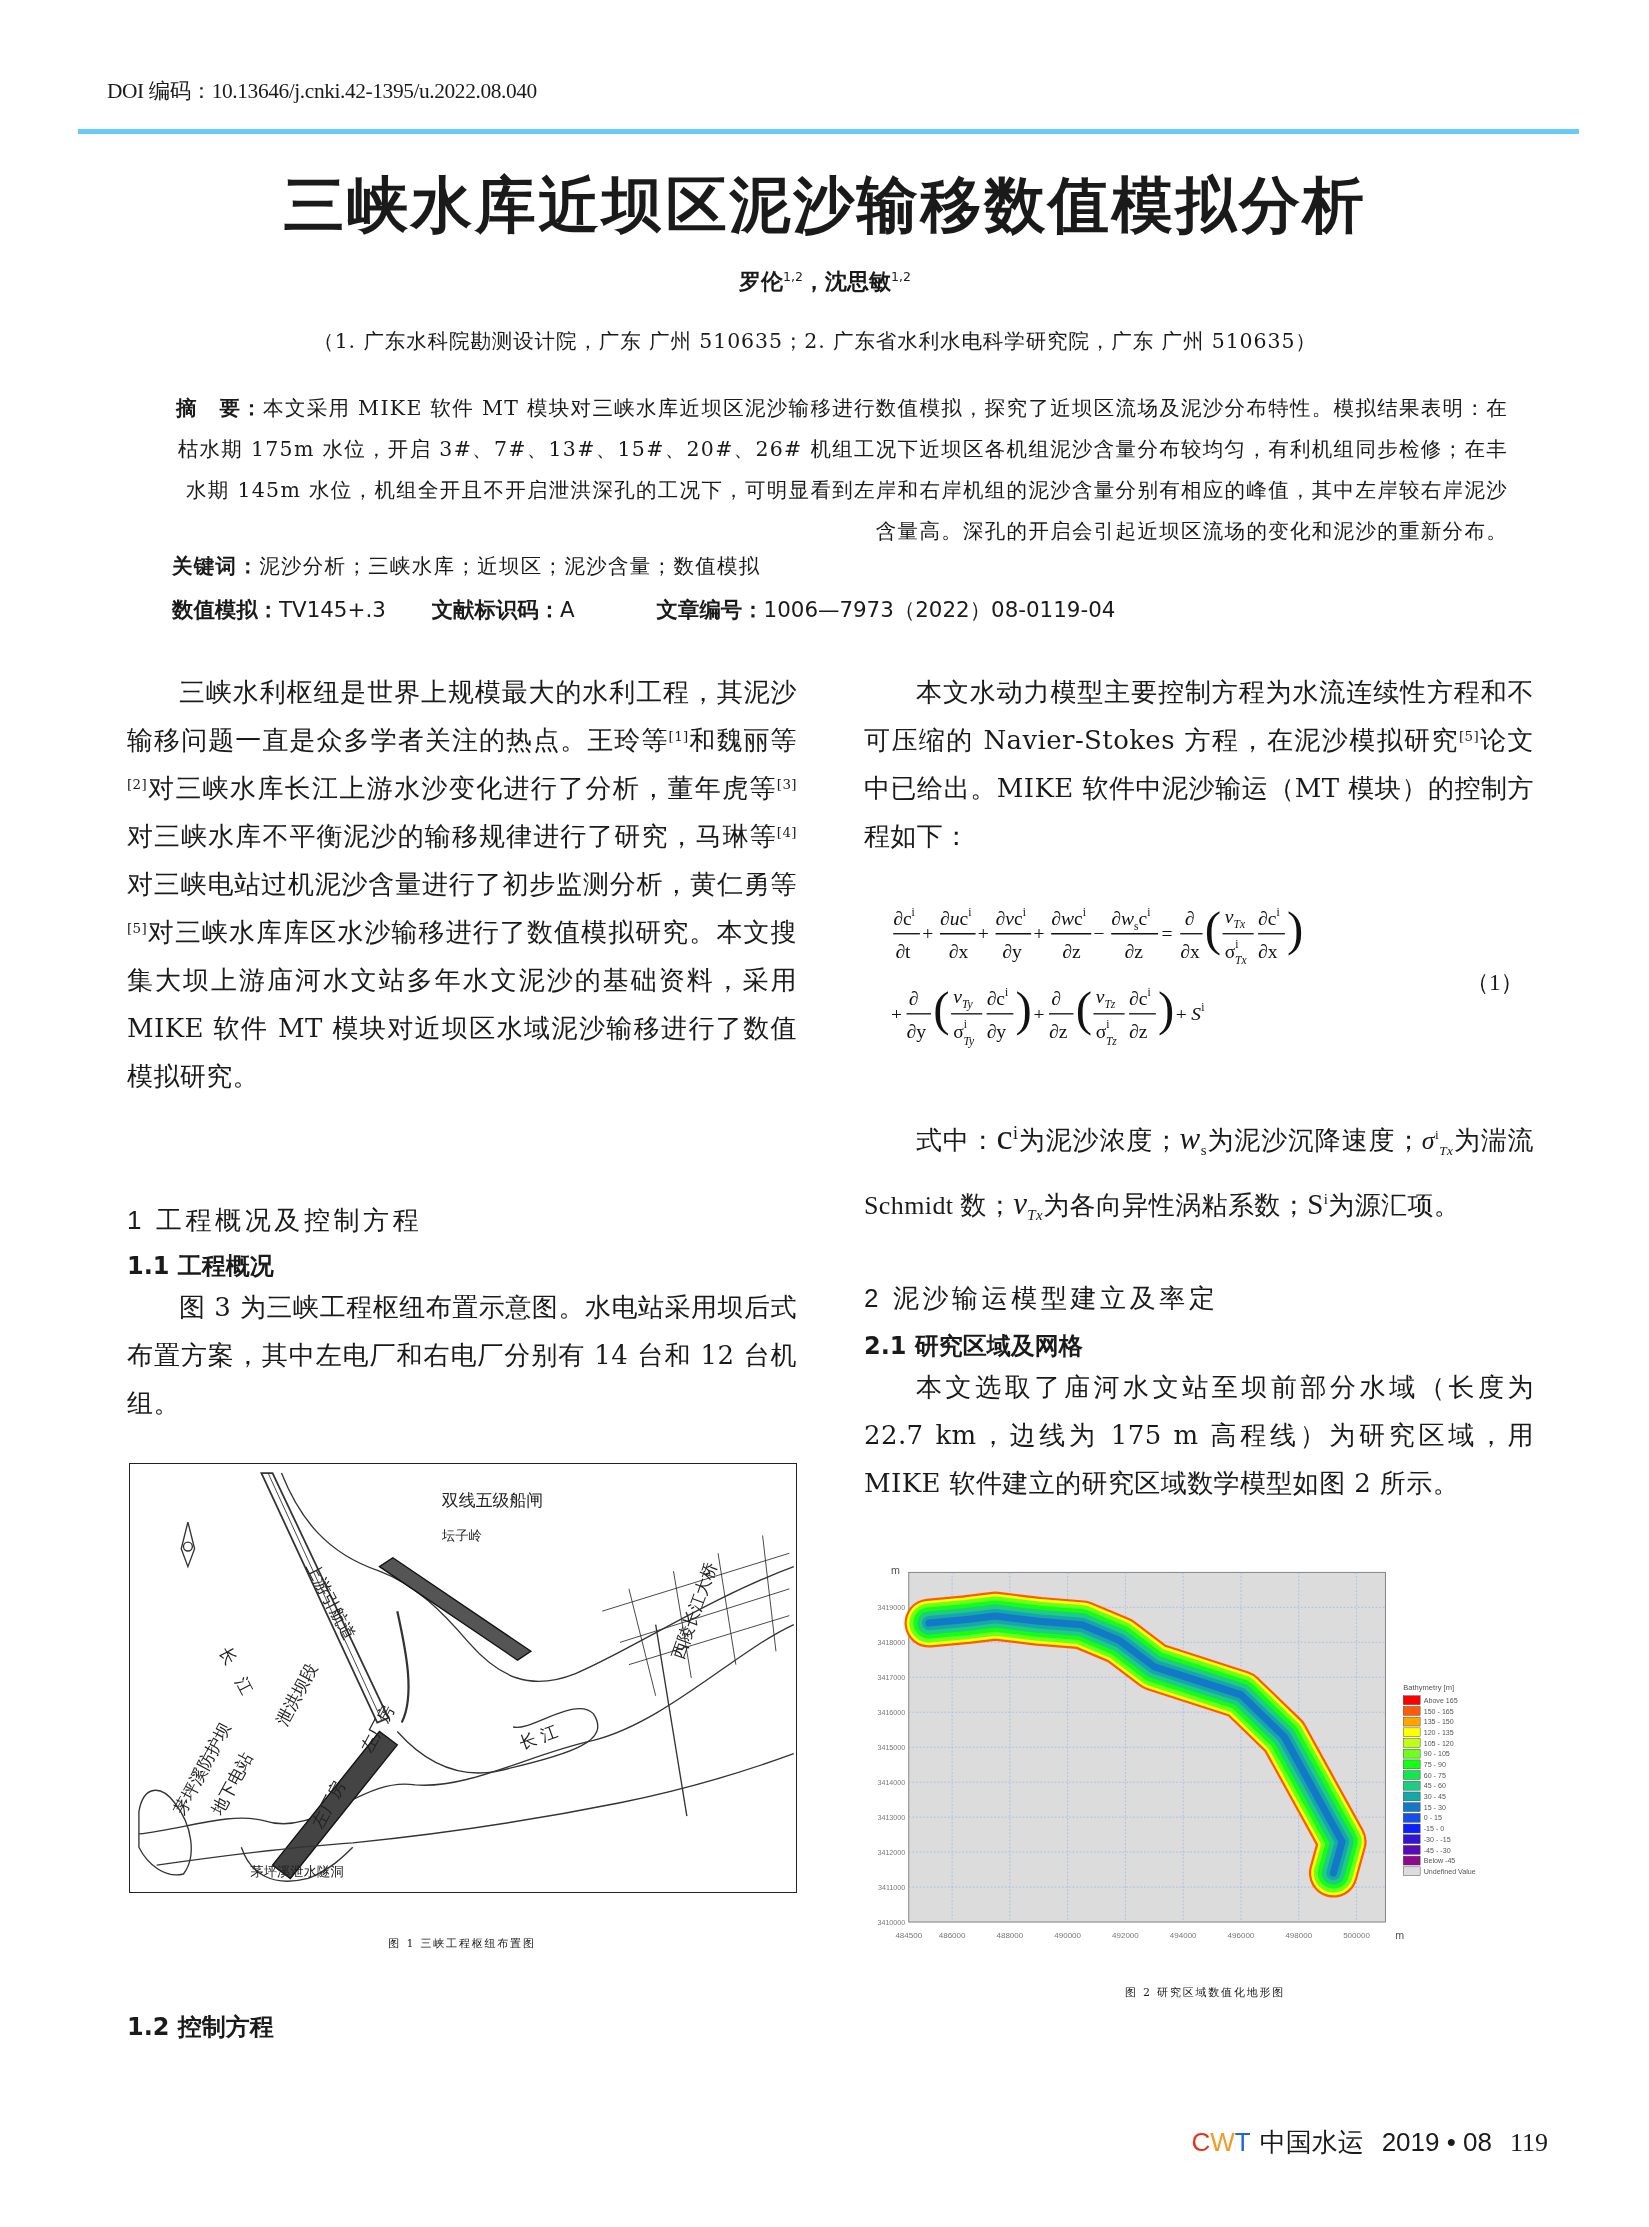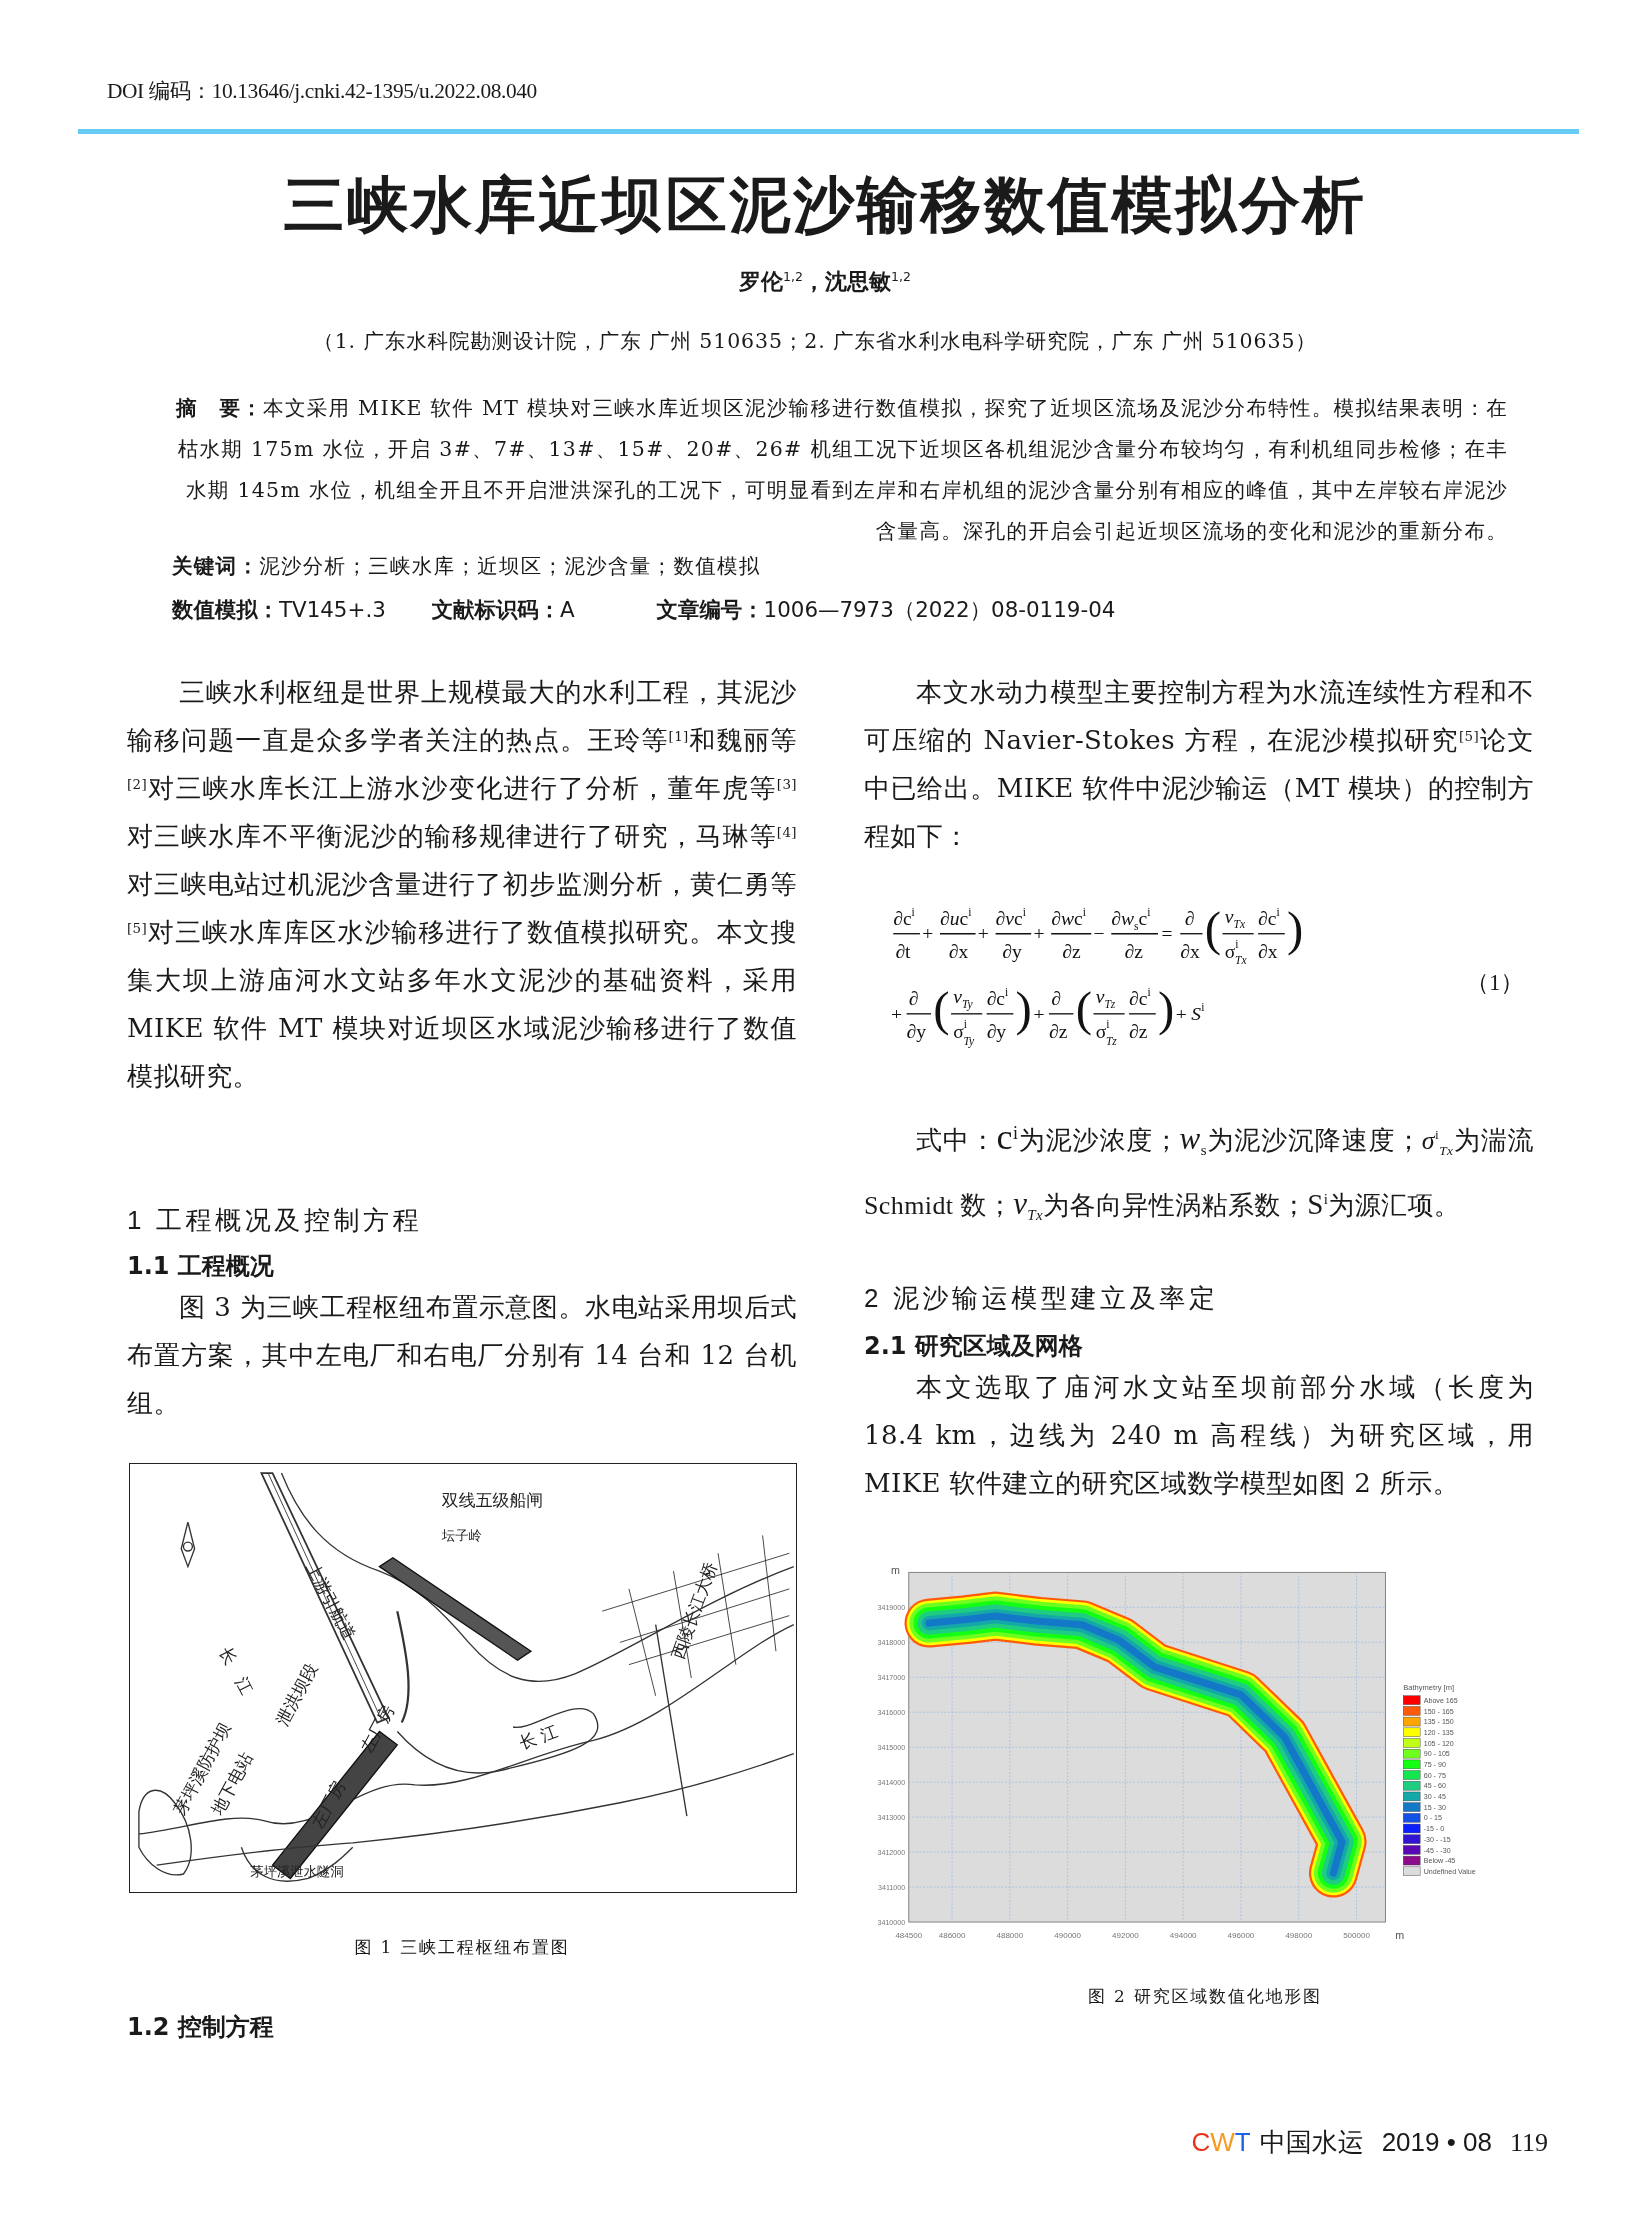--- a/index.html
+++ b/index.html
@@ -21,21 +21,21 @@
   .cls { left:172px; top:595px; font-size:21.4px; font-family:"DejaVu Sans",sans-serif; font-weight:bold; }
   .cls span.v { font-weight:normal; }
   .col { font-size:26px; line-height:48px; letter-spacing:0.4px; text-align:justify; }
   .colL { left:127px; width:670px; }
   .colR { left:864px; width:670px; }
   .indent { text-indent:2em; }
   .h1 { font-size:26px; letter-spacing:3.6px; font-family:Liberation Sans, sans-serif; font-weight:200; }
   .h2 { font-size:24px; font-weight:bold; font-family:"DejaVu Sans",sans-serif; }
   sup.ref { font-size:13.4px; vertical-align:top; position:relative; top:-2.7px; }
   .fig1 { left:129px; top:1463px; width:666px; height:428px; border:1.8px solid #222; background:#fff; }
-  .cap { font-size:17px; letter-spacing:1.8px; text-align:center; }
+  .cap { font-size:11px; letter-spacing:1.8px; text-align:center; }
   .fig2 { left:873px; top:1559px; width:664px; height:392px; background:#fff; }
   .eq { left:873px; top:887px; width:659px; height:178px; font-family:"Liberation Serif",serif; }
   .footer { top:2125px; right:102px; font-size:26px; font-family:"Liberation Sans",sans-serif; }
   .footer .c { color:#e8321a; } .footer .w { color:#f59a23; } .footer .t { color:#1a64e8; }
   .footer .cn { font-weight:normal; font-family:"DejaVu Serif",serif; margin:0 18px 0 9px; }
   .footer .pg { font-family:"Liberation Serif",serif; margin-left:18px; }
 </style>
 </head>
 <body>
 
@@ -205,21 +205,21 @@
   </svg>
 </div>
 <div class="abs" style="left:1466px; top:967px; font-size:23px; font-family:'Liberation Serif',serif;">（1）</div>
 
 <div class="abs col colR indent" style="top:1109px; font-family:'Liberation Serif','DejaVu Serif',serif;">
   <span>式中：</span><span style="font-size:36px;">c</span><sup style="font-size:18px;">i</sup><span>为泥沙浓度；</span><i style="font-size:31px;">w</i><sub style="font-size:15px;">s</sub><span>为泥沙沉降速度；</span><i>σ</i><sup style="font-size:13.4px;">i</sup><sub style="font-size:13.4px; font-style:italic;">Tx</sub><span>为湍流 Schmidt 数；</span><i style="font-size:31px;">ν</i><sub style="font-size:15px; font-style:italic;">Tx</sub><span>为各向异性涡粘系数；</span><span style="font-size:29px;">S</span><sup style="font-size:15px;">i</sup><span>为源汇项。</span>
 </div>
 
 <div class="abs h1" style="left:864px; top:1281px;">2  泥沙输运模型建立及率定</div>
 <div class="abs h2" style="left:864px; top:1330px;">2.1 研究区域及网格</div>
-<div class="abs col colR indent" style="top:1363px;">本文选取了庙河水文站至坝前部分水域（长度为 18.4 km，边线为 240 m 高程线）为研究区域，用 MIKE 软件建立的研究区域数学模型如图 2 所示。</div>
+<div class="abs col colR indent" style="top:1363px;">本文选取了庙河水文站至坝前部分水域（长度为 22.7 km，边线为 175 m 高程线）为研究区域，用 MIKE 软件建立的研究区域数学模型如图 2 所示。</div>
 
 <div class="abs fig2">
   <svg id="bathy" width="664" height="392" viewBox="0 0 1490 880">
     <g id="plot-bg">
         <rect x="80" y="30" width="1070" height="785" fill="#dcdcdc" stroke="#777" stroke-width="2"></rect>
       </g>
     <g id="grid">
         <line x1="177.27272727272728" y1="30" x2="177.27272727272728" y2="815" stroke="#8fb5e6" stroke-dasharray="4 4" stroke-width="1.5"></line>
         <line x1="306.969696969697" y1="30" x2="306.969696969697" y2="815" stroke="#8fb5e6" stroke-dasharray="4 4" stroke-width="1.5"></line>
         <line x1="436.66666666666663" y1="30" x2="436.66666666666663" y2="815" stroke="#8fb5e6" stroke-dasharray="4 4" stroke-width="1.5"></line>

